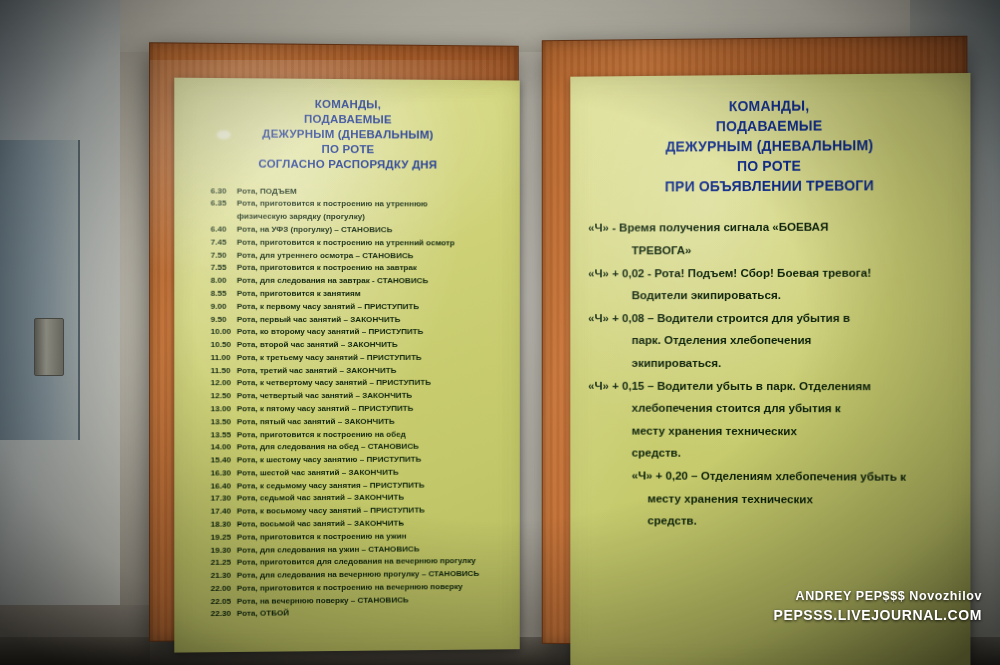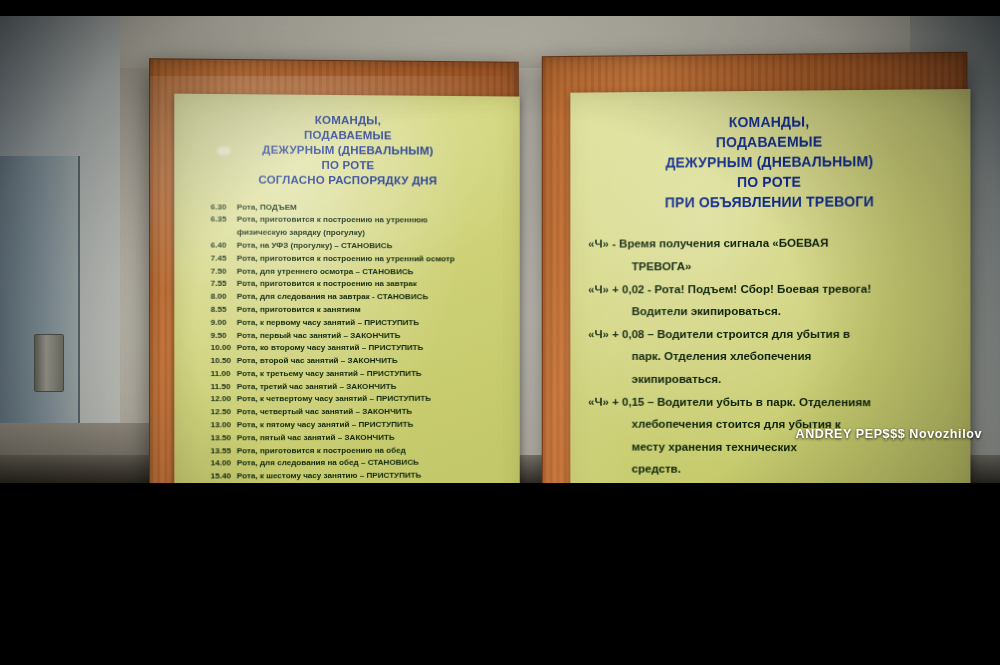--- a/index.html
+++ b/index.html
@@ -2,24 +2,23 @@
 <html><head>
 <meta charset="utf-8">
 <style>
   html,body{margin:0;padding:0;}
   body{
     width:1000px;height:665px;overflow:hidden;
     font-family:"Liberation Sans", sans-serif;
     background:#000;
   }
   #scene{
-    position:relative;width:1000px;height:467px;overflow:hidden;
+    position:relative;width:1000px;height:665px;overflow:hidden;
     background:
       radial-gradient(ellipse 760px 520px at 500px 300px, #d9d6cc 0%, #c9c5b9 42%, #a9a396 72%, #837d70 100%);
-    margin-top: 16px;
   }
   
   .wall-left{
     position:absolute;left:0;top:0;width:120px;height:665px;
     background:linear-gradient(100deg,#8d9aa2 0%,#b9bfbd 45%,#cfcec4 100%);
     opacity:.95;
   }
   .wall-right{
     position:absolute;right:0;top:0;width:90px;height:665px;
     background:linear-gradient(260deg,#7e8a8f 0%,#b0b2a9 55%,#cbc9bd 100%);
@@ -230,15 +229,16 @@
         </li>
       </ul>
     </div>
   </div>
 
   <div class="glare"></div>
   <div class="vignette"></div>
 
   <div class="wm">
     <div class="l1">ANDREY PEP$$$ Novozhilov</div>
+    <div class="l2">PEPSSS.LIVEJOURNAL.COM</div>
   </div>
 
 </div>
 
 </body></html>

